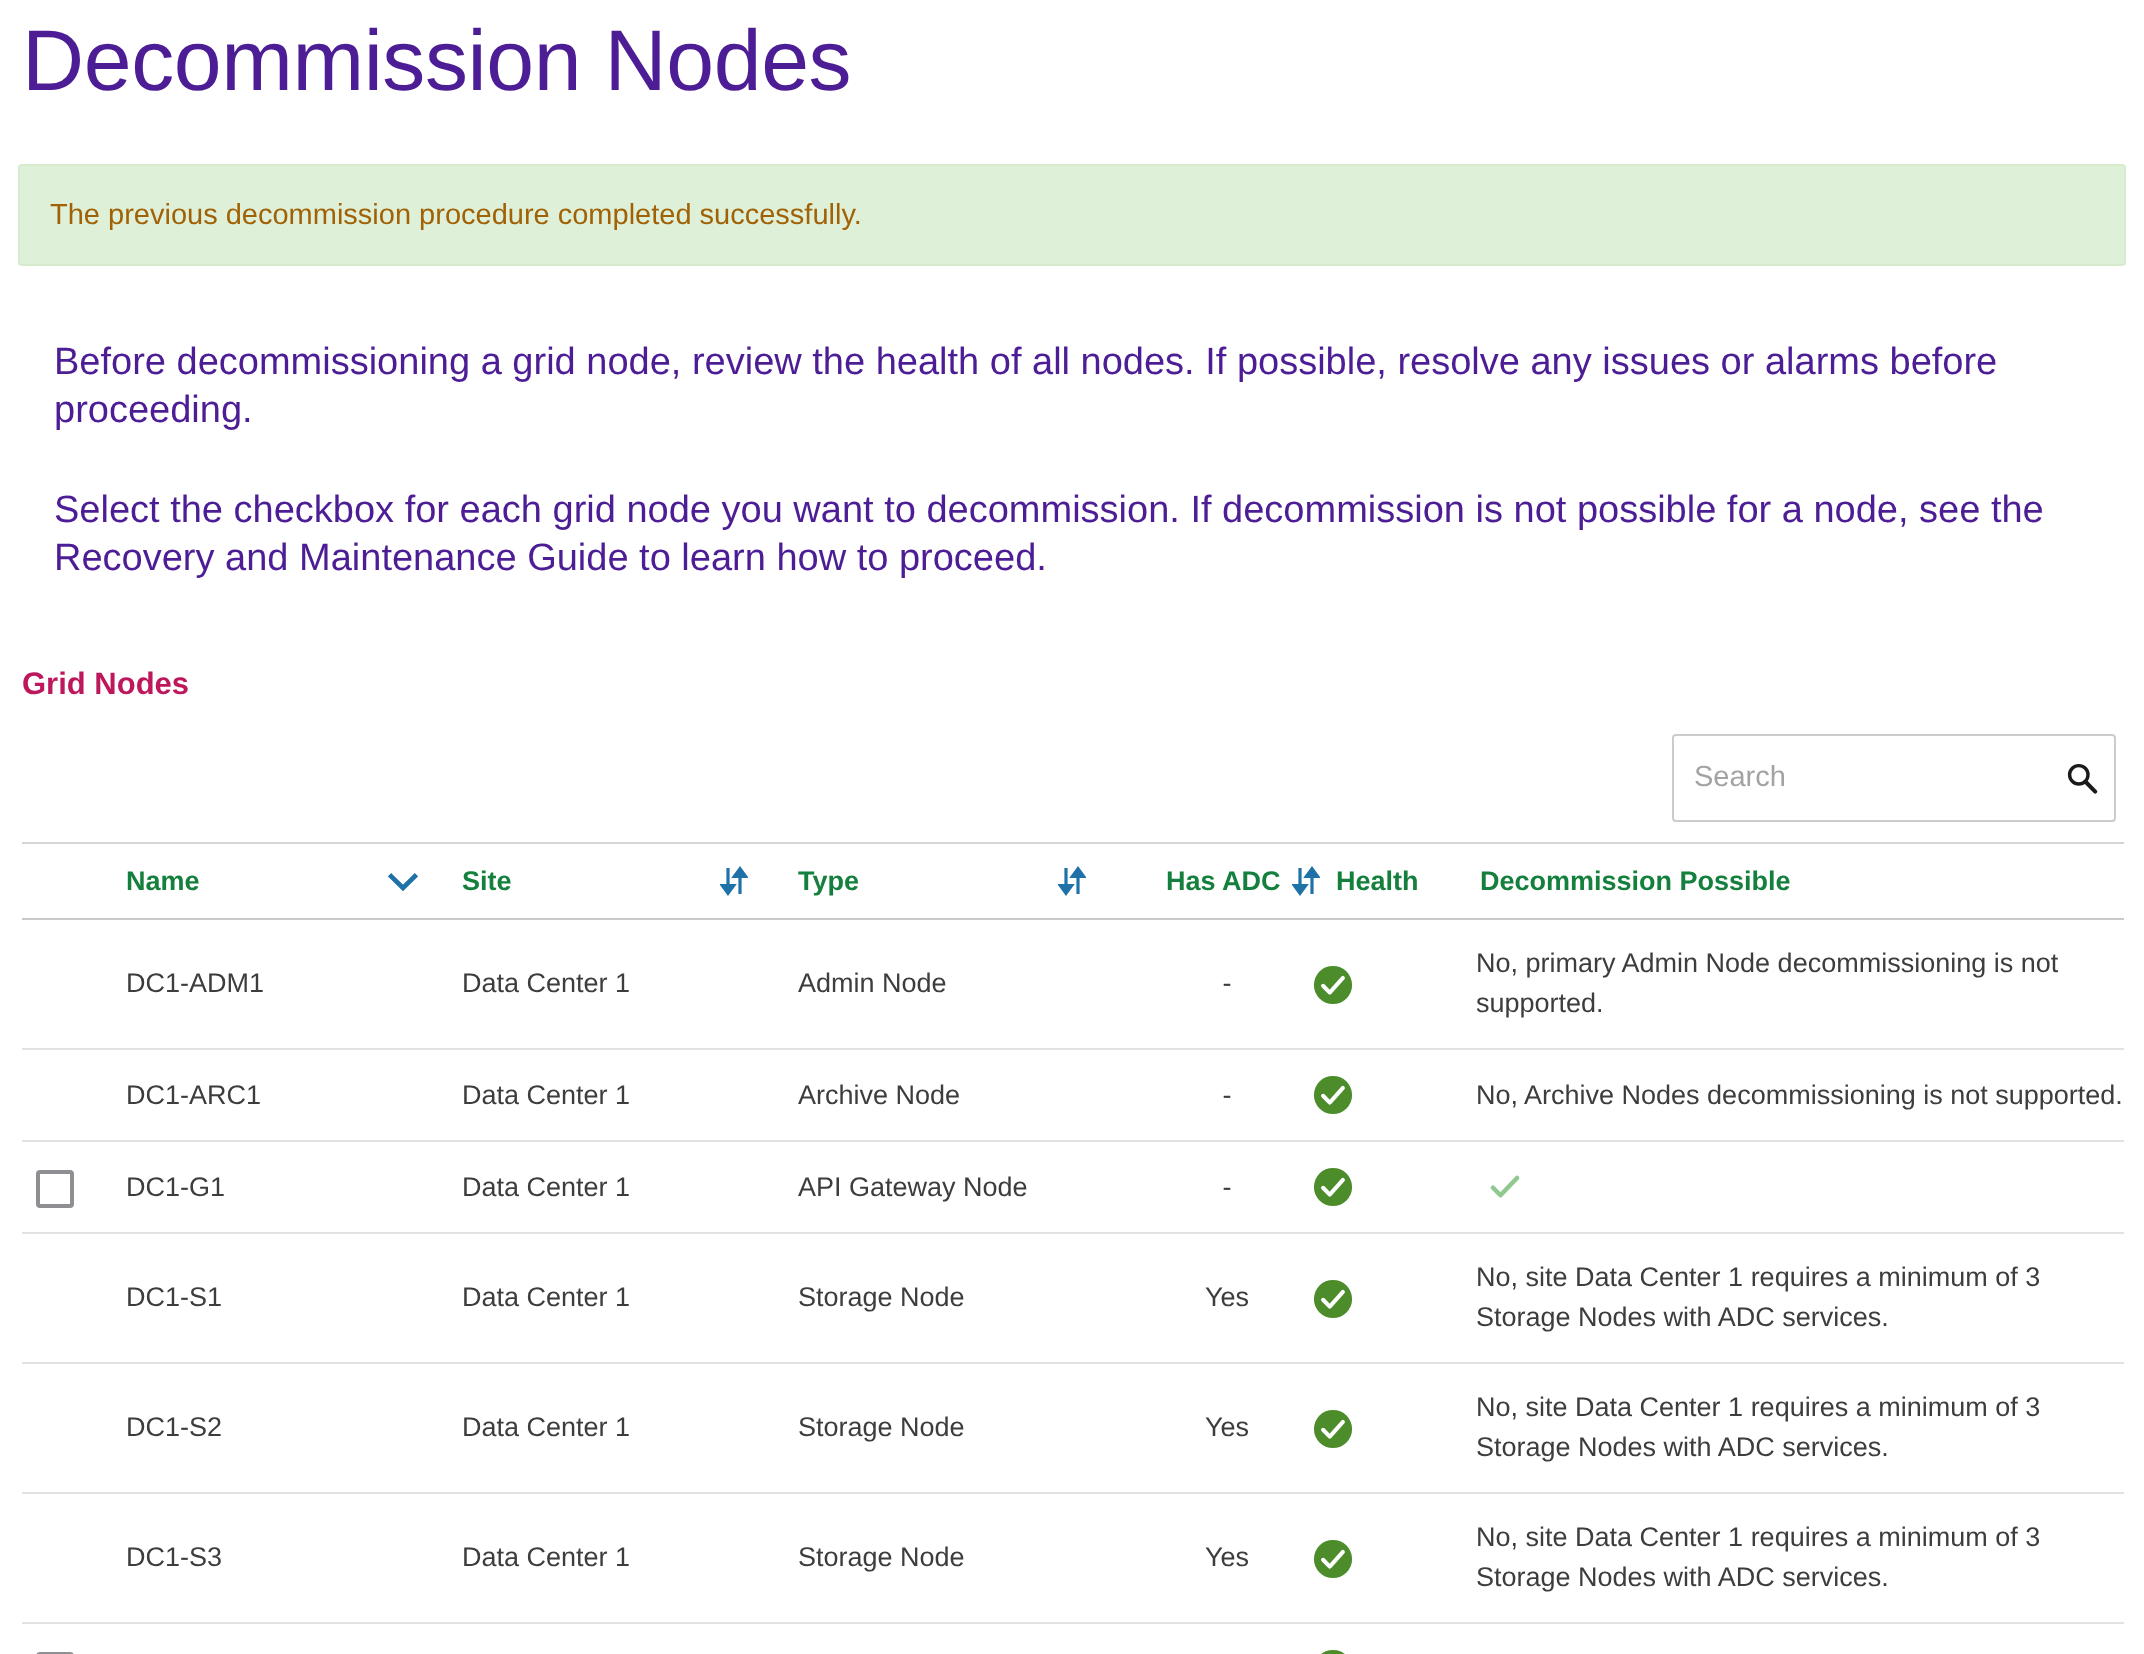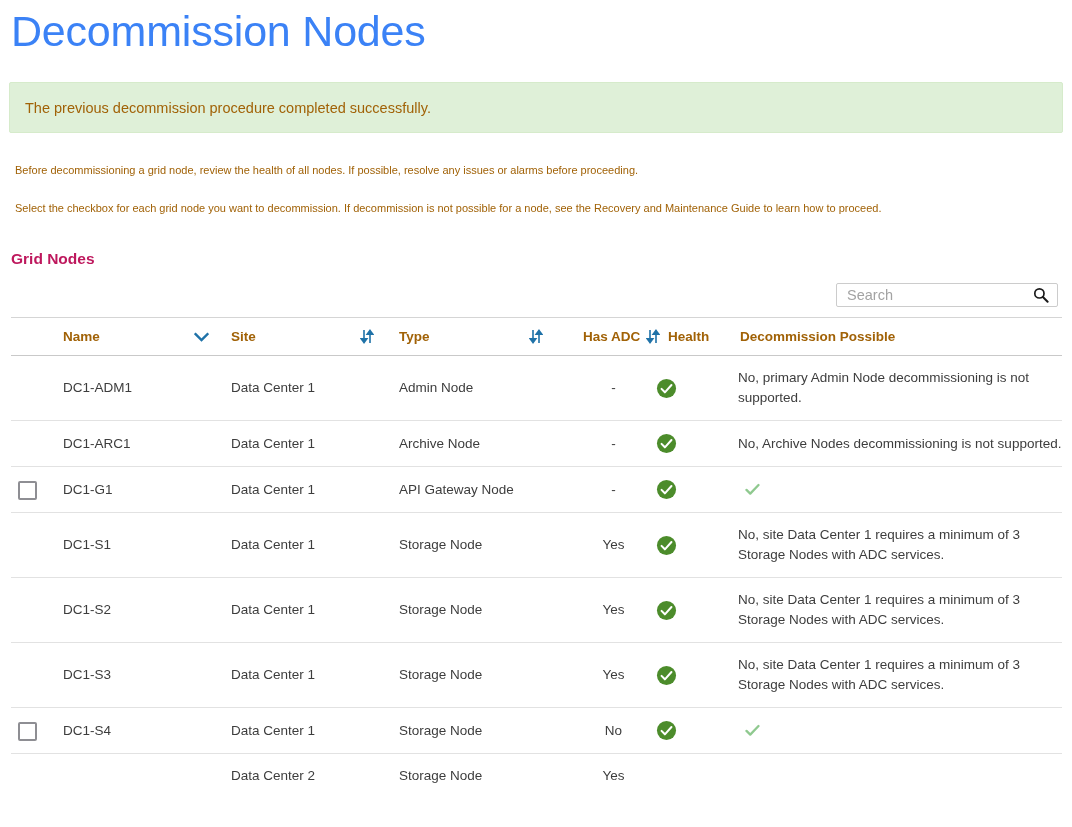--- a/index.html
+++ b/index.html
@@ -22,21 +22,21 @@
     box-sizing: border-box;
   }
 
   
   .page-title {
     margin: 0;
     padding: 0 0 0 11px;
     font-size: 43px;
     line-height: 62px;
     font-weight: 300;
-    color: #3b82f6;
+    color: #4c1d95;
     letter-spacing: -0.2px;
   }
 
   
   .alert-success {
     margin: 20px 9px 0 9px;
     background: #dff0d8;
     border: 1px solid #d6ebcb;
     border-radius: 2px;
     height: 51px;
@@ -49,24 +49,24 @@
     font-size: 14.5px;
     color: #a16207;
   }
 
   
   .intro {
     padding: 0 11px;
     margin: 0;
   }
   .intro p {
-    margin: 4px;
-    font-size: 11px;
+    margin: 16px;
+    font-size: 19px;
     line-height: 24px;
-    color: #a16207;
+    color: #4c1d95;
   }
   .intro p.p1 { padding-top: 21px; }
   .intro p.p2 { padding-top: 10px; max-width: 1040px; }
 
   
   .section-heading {
     margin: 0;
     padding: 26px 0 0 11px;
     font-size: 15.5px;
     font-weight: bold;
@@ -75,21 +75,21 @@
 
   
   .search-row {
     display: flex;
     justify-content: flex-end;
     padding: 15px 14px 0 0;
   }
   .search-wrap {
     position: relative;
     width: 222px;
-    height: 24px;
+    height: 44px;
   }
   .search-input {
     width: 100%;
     height: 100%;
     box-sizing: border-box;
     border: 1px solid #cccccc;
     border-radius: 2px;
     padding: 0 30px 0 10px;
     font-size: 14.5px;
     font-family: "Liberation Sans", sans-serif;
@@ -115,21 +115,21 @@
   table.grid-nodes {
     width: 100%;
     border-collapse: collapse;
     table-layout: fixed;
   }
   table.grid-nodes thead th {
     border-top: 1px solid #d5d5d5;
     border-bottom: 1px solid #c9c9c9;
     font-size: 13.5px;
     font-weight: bold;
-    color: #a16207;
+    color: #15803d;
     text-align: left;
     padding: 11px 0 11px 0;
     vertical-align: middle;
     white-space: nowrap;
   }
   .th-inner {
     display: flex;
     align-items: center;
     gap: 6px;
   }

